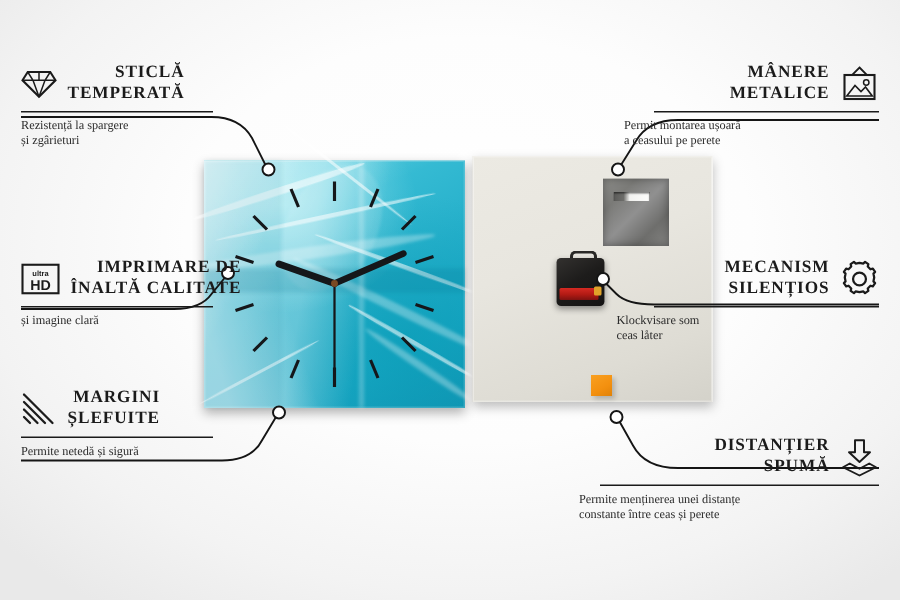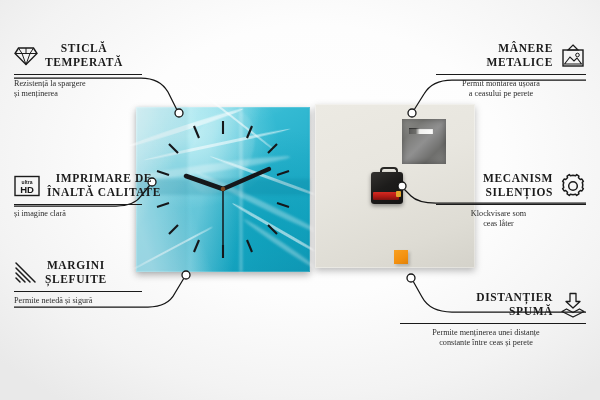--- a/index.html
+++ b/index.html
@@ -82,24 +82,24 @@
     color:#1b1b1b;line-height:13.5px;text-transform:uppercase;
     white-space:nowrap;
   }
   .cl-sub{
     font-family:Liberation Serif, serif;
     font-size:8.2px;color:#2c2c2c;line-height:10px;white-space:nowrap;
   }
   .rule{height:1px;background:#1a1a1a;}
   .ico{display:block;}
   
-  .left .cl-title{text-align:center;font-family:Liberation Serif, serif;}
+  .left .cl-title{text-align:right;font-family:Liberation Serif, serif;}
   .left .cl-sub{text-align:left;}
   .right .cl-title{text-align:right;}
-  .right .cl-sub{text-align:center;}
+  .right .cl-sub{text-align:left;}
   .row{display:flex;align-items:center;gap:7px;}
   .row.right{justify-content:flex-end;}
   svg{display:block;overflow:visible;}
 </style>
 </head>
 <body>
 
 <div id="stage">
 
   <div id="clock-face-panel" class="prod">
@@ -187,21 +187,21 @@
           <path d="M1 7.5 H23 M4.5 2 L8 7.5 L12 18.5 M19.5 2 L16 7.5 L12 18.5 M8 7.5 H16 M12 2 V7.5" fill="none" stroke="#1b1b1b" stroke-width="1"></path>
         </svg>
       </span>
       <div>
         <div class="cl-title">STICLĂ</div>
         <div class="cl-title">TEMPERATĂ</div>
       </div>
     </div>
     <div class="rule" style="width:128px;margin:5px 0 4px 0;"></div>
     <div class="cl-sub">Rezistență la spargere</div>
-    <div class="cl-sub">și menținerea</div>
+    <div class="cl-sub">și zgârieturi</div>
   </div>
 
   <div class="callout left" style="left:14px;top:172px;width:170px;">
     <div class="row">
       <span class="ico">
         <svg width="26" height="22" viewBox="0 0 26 22">
           <rect x="1" y="1.5" width="24" height="19" fill="none" stroke="#1b1b1b" stroke-width="1.4"></rect>
           <text x="13" y="9" font-family="Liberation Sans, sans-serif" font-size="5" font-weight="bold" text-anchor="middle" fill="#1b1b1b">ultra</text>
           <text x="13" y="18" font-family="Liberation Sans, sans-serif" font-size="9.5" font-weight="bold" text-anchor="middle" fill="#1b1b1b">HD</text>
         </svg>

